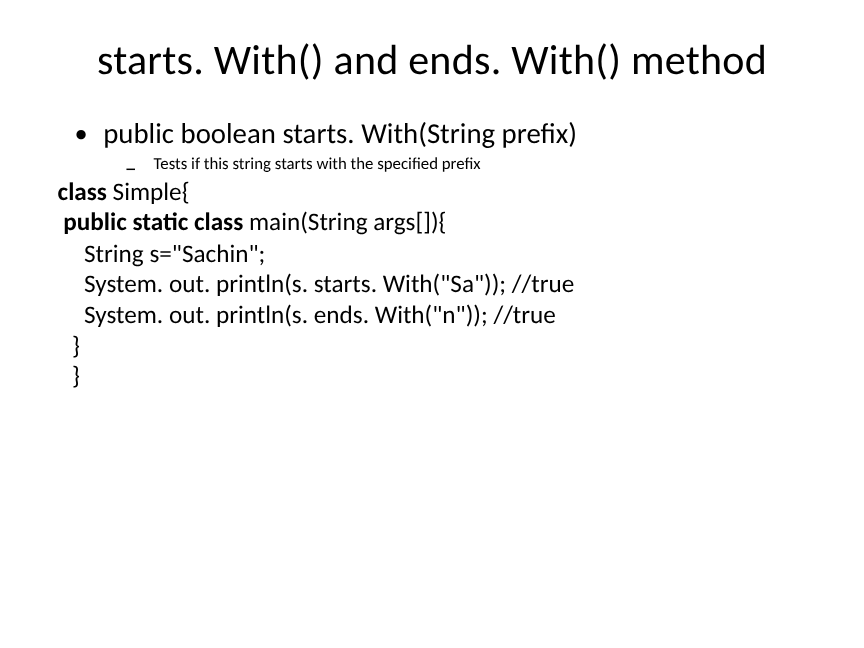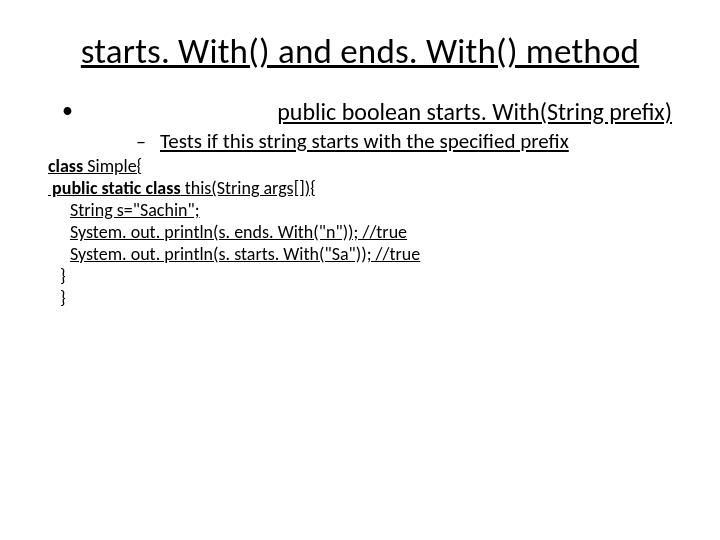--- a/index.html
+++ b/index.html
@@ -1,40 +1,40 @@
 <!DOCTYPE html>
 <html><head>
 <meta charset="utf-8">
 <style>
   * { margin: 0; padding: 0; box-sizing: border-box; }
   html, body { width: 720px; height: 540px; background: #fff; font-family: Calibri, "Segoe UI", Arial, sans-serif; color: #000; }
-  .slide { width: 720px; height: 404px; padding: 30px 48px 30px 48px; position: relative; text-decoration: underline; }
+  .slide { width: 720px; height: 404px; padding: 30px 48px 30px 48px; position: relative; }
   .title { font-size: 35px; font-weight: 400; text-align: center; margin-bottom: 26px; letter-spacing: 0.2px; }
-  .bullet-l1 { font-size: 24px; margin-left: 38px; position: relative; line-height: 1.2; margin-bottom: 2px; text-align: right; }
+  .bullet-l1 { font-size: 24px; margin-left: 38px; position: relative; line-height: 1.2; margin-bottom: 2px; }
   .bullet-l1::before { content: "•"; position: absolute; left: -24px; top: 0; font-size: 22px; }
-  .bullet-l2 { font-size: 21px; margin-left: 112px; position: relative; line-height: 1.2; margin-bottom: 2px; }
+  .bullet-l2 { font-size: 14px; margin-left: 80px; position: relative; line-height: 1.2; margin-bottom: 2px; }
   .bullet-l2::before { content: "–"; position: absolute; left: -24px; top: 0; font-size: 20px; }
-  .code-block { font-size: 18px; line-height: 1.22; margin-top: 2px; }
+  .code-block { font-size: 21px; line-height: 1.22; margin-top: 2px; }
   .code-line { white-space: pre; }
   .bold { font-weight: 700; }
   .indent1 { padding-left: 12px; }
   .indent2 { padding-left: 22px; }
 </style>
 </head>
 <body>
 
 <div class="slide">
   <h1 class="title">starts. With() and ends. With() method</h1>
 
   <div class="bullet-l1">public boolean starts. With(String prefix)</div>
   <div class="bullet-l2">Tests if this string starts with the specified prefix</div>
 
   <div class="code-block">
     <div class="code-line"><span class="bold">class</span><span> Simple{</span></div>
-    <div class="code-line"><span class="bold"> public static class</span><span> this(String args[]){</span></div>
+    <div class="code-line"><span class="bold"> public static class</span><span> main(String args[]){</span></div>
     <div class="code-line"></div>
     <div class="code-line indent2">String s="Sachin";</div>
+    <div class="code-line indent2">System. out. println(s. starts. With("Sa")); //true</div>
     <div class="code-line indent2">System. out. println(s. ends. With("n")); //true</div>
-    <div class="code-line indent2">System. out. println(s. starts. With("Sa")); //true</div>
     <div class="code-line indent1">}</div>
     <div class="code-line indent1">}</div>
   </div>
 </div>
 
 </body></html>

